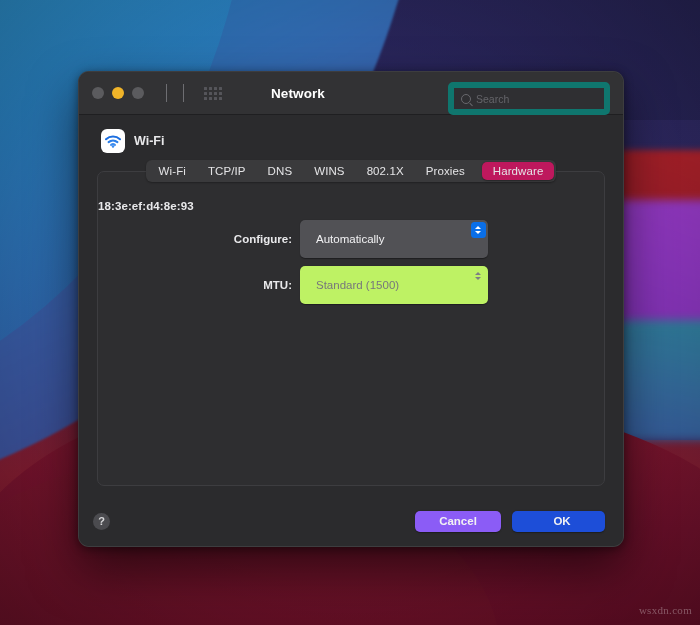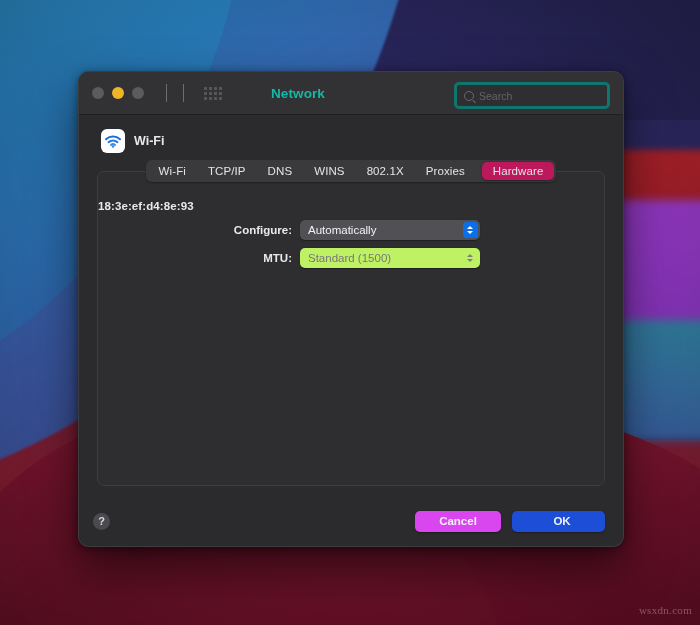--- a/index.html
+++ b/index.html
@@ -184,34 +184,34 @@
   .gridicon i {
     width: 3px; height: 3px;
     background: #55555a;
     border-radius: .5px;
     display: block;
   }
 
   .wintitle {
     margin-left: 18px;
     font-size: 13.5px;
-    color: #14b8a6;
+    color: #ffffff;
     font-weight: 600;
     letter-spacing: .1px;
     padding-left: 31px;
   }
 
   .searchbox {
     position: absolute;
     right: 13px;
     top: 10px;
     width: 136px;
     height: 21px;
     background: #2f2f32;
-    border: 3px solid #0f766e;
+    border: 6px solid #0f766e;
     border-radius: 5px;
     display: flex;
     align-items: center;
     padding: 0 7px;
     gap: 5px;
   }
   .search-glass {
     width: 8px; height: 8px;
     border: 1.3px solid #68686d;
     border-radius: 50%;
@@ -321,26 +321,26 @@
   .fvalue-text {
     font-size: 11.5px;
     color: #e9e9eb;
     font-weight: 600;
     letter-spacing: .1px;
   }
 
   
   .popup {
     width: 172px;
-    height: 20px;
+    height: 38px;
     background: #515155;
     border-radius: 5px;
     display: flex;
     align-items: center;
-    padding-left: 8px;
+    padding-left: 16px;
     position: relative;
     box-shadow: 0 .5px 1px rgba(0,0,0,.35);
   }
   .popup span {
     font-size: 11.5px;
     color: #f2f2f4;
     font-weight: 500;
   }
   .popup.disabled {
     background: #bef264;
@@ -398,21 +398,21 @@
   .btns {
     margin-left: auto;
     display: flex;
     gap: 11px;
   }
   .btn {
     height: 21px;
     min-width: 60px;
     padding: 0 13px;
     border-radius: 5px;
-    background: #d946ef;
+    background: #8b5cf6;
     color: #f1f1f3;
     font-size: 11.5px;
     font-weight: 600;
     display: flex;
     align-items: center;
     justify-content: center;
     box-shadow: 0 .5px 1.2px rgba(0,0,0,.35);
   }
   .btn.primary { background: #1d4ed8; padding-left: 20px; }
 </style>

